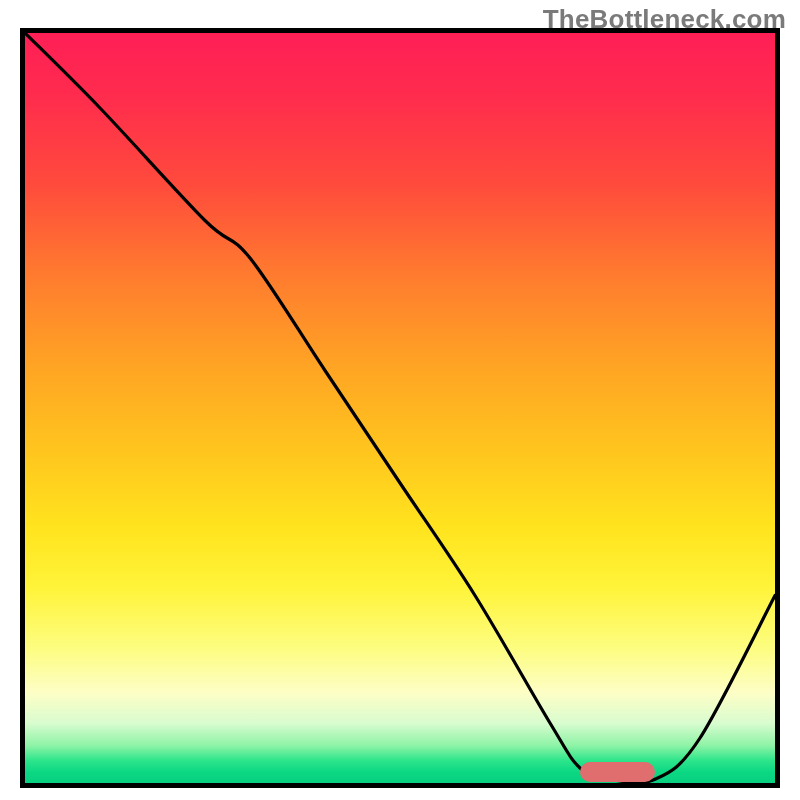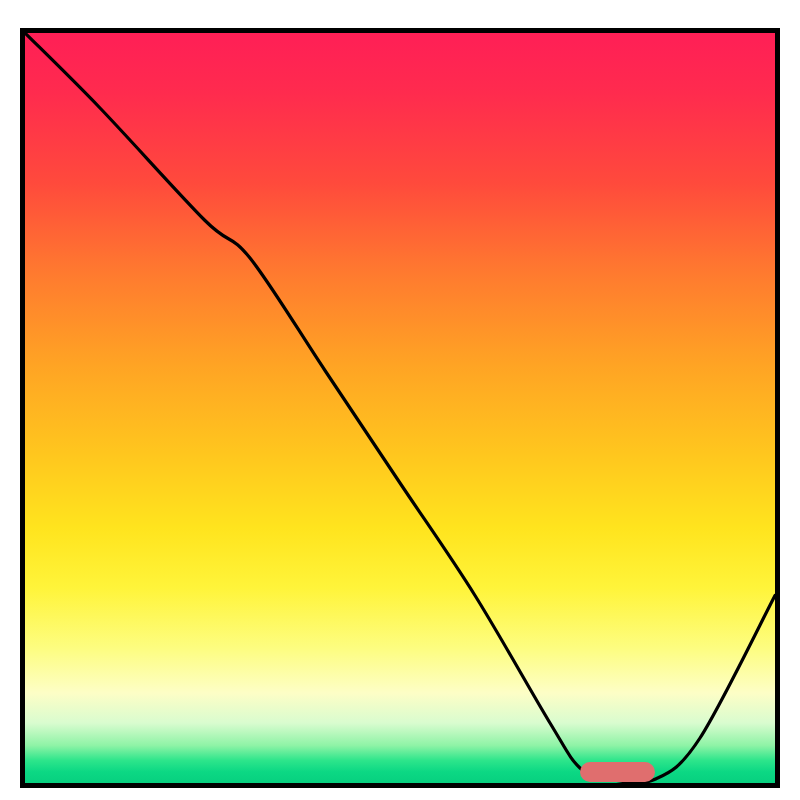--- a/index.html
+++ b/index.html
@@ -55,19 +55,20 @@
     position: absolute;
     height: 20px;
     border-radius: 10px;
     background: #e06e6e;
   }
 </style>
 </head>
 <body>
 
 <div class="stage">
+  <div class="watermark">TheBottleneck.com</div>
   <div class="frame">
     <svg class="overlay" viewBox="0 0 750 750" preserveAspectRatio="none">
       <path d="M 0 0 C 12.5 12.5, 45 43.75, 75 75 C 105 106.25, 155 162.5, 180 187.5 C 205 212.5, 205 200, 225 225 C 245 250, 275 299.99999999999994, 300 337.49999999999994 C 325 374.99999999999994, 350 412.5, 375 450 C 400 487.5, 425 522.5, 450 562.5 C 475 602.5, 507.5 661.25, 525 690 C 542.5 718.75, 545 725.625, 555 735 C 565 744.375, 572.5 744.375, 585 746.25 C 597.5 748.125, 615 753.125, 630 746.25 C 645 739.375, 655 735.625, 675 705 C 695 674.375, 737.5 586.25, 750 562.5" fill="none" stroke="#000" stroke-width="3.2" stroke-linejoin="round" stroke-linecap="round"></path>
     </svg>
     <div class="marker" style="left: 555px; width: 75px; top: 728.75px;"></div>
   </div>
 </div>
 
 </body></html>

